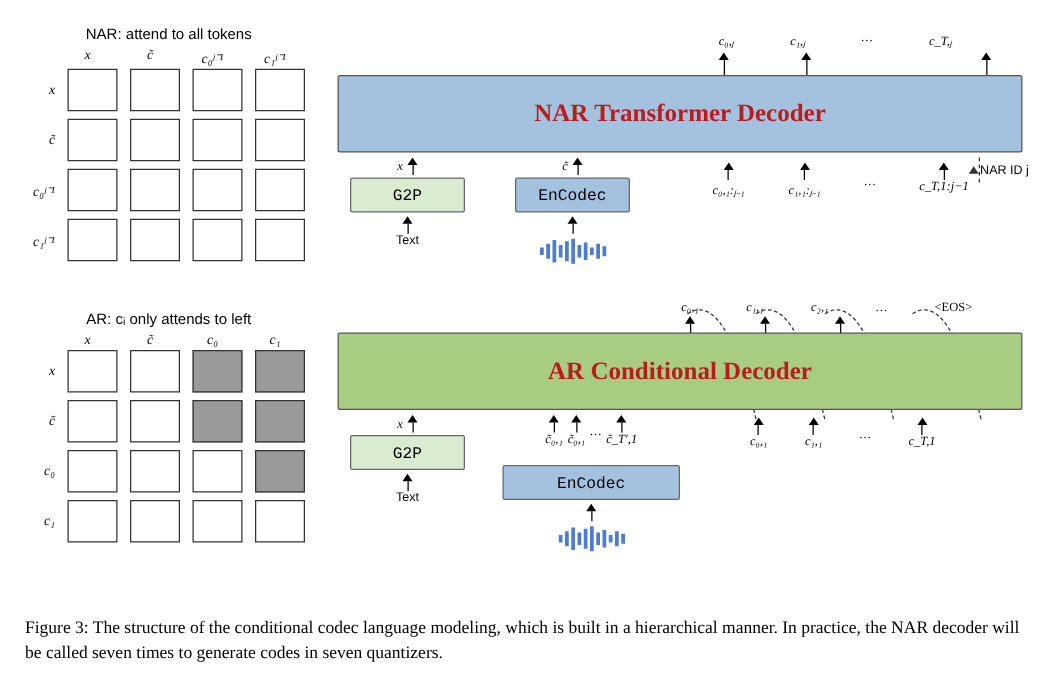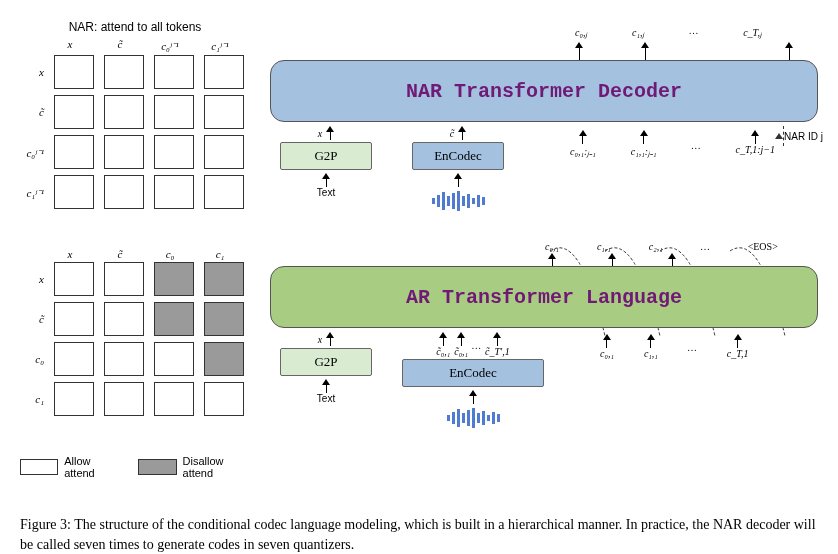--- a/index.html
+++ b/index.html
@@ -81,43 +81,43 @@
   .legend-box {
     width: 40px;
     height: 14px;
     border: 1.5px solid #333;
   }
   .legend-box.dark { background: #9a9a9a; }
 
   
   .big-block {
     border: 1.5px solid #555;
-    border-radius: 14px;
+    border-radius: 2px;
     height: 60px;
     display: flex;
     align-items: center;
     justify-content: center;
     font-size: 20px;
     font-weight: bold;
-    font-family: Liberation Mono, monospace;
-    color: #701a75;
+    font-family: Liberation Serif, serif;
+    color: #b91c1c;
     position: relative;
   }
   .nar-block { background: #a4c2e0; margin-top: 40px; }
   .ar-block  { background: #a9cc83; margin-top: 55px; }
 
   .small-block {
     border: 1.5px solid #666;
     border-radius: 2px;
     height: 26px;
     display: flex;
     align-items: center;
     justify-content: center;
     font-size: 13px;
-    font-family: Liberation Serif, serif;
+    font-family: Liberation Mono, monospace;
   }
   .g2p { background: #d9ecd2; width: 90px; }
   .encodec { background: #a4c2e0; width: 90px; }
 
   .arrow-up {
     width: 0; height: 0;
     border-left: 4px solid transparent;
     border-right: 4px solid transparent;
     border-bottom: 6px solid #000;
     margin: 0 auto;
@@ -174,21 +174,21 @@
   }
   .big-title {
     text-align: center;
     font-size: 18px;
     font-weight: bold;
     font-family: Arial, sans-serif;
     margin-top: 15px;
   }
   .caption {
     font-size: 14px;
-    margin-top: 36px;
+    margin-top: 20px;
     line-height: 1.4;
     font-family: 'Times New Roman', serif;
   }
   .dashed-arrow {
     border-left: 1.5px dashed #333;
     height: 20px;
   }
 </style>
 </head>
 <body>
@@ -229,20 +229,21 @@
       <div class="matrix-row">
           <span class="row-label">c₁ʲ⁻¹</span>
           <div class="cell"></div>
           <div class="cell"></div>
           <div class="cell"></div>
           <div class="cell"></div>
         </div>
     </div>
 
     <div class="matrix-block">
+      <div class="matrix-title">AR:  cᵢ only attends to left</div>
       <div class="matrix-col-labels">
         <span>x</span>
         <span>c̃</span>
         <span>c₀</span>
         <span>c₁</span>
       </div>
       <div class="matrix-row">
           <span class="row-label">x</span>
           <div class="cell"></div>
           <div class="cell"></div>
@@ -265,30 +266,20 @@
         </div>
       <div class="matrix-row">
           <span class="row-label">c₁</span>
           <div class="cell"></div>
           <div class="cell"></div>
           <div class="cell"></div>
           <div class="cell"></div>
         </div>
     </div>
 
-    <div class="legend">
-      <div class="legend-item">
-        <div class="legend-box"></div>
-        <span>Allow attend</span>
-      </div>
-      <div class="legend-item">
-        <div class="legend-box dark"></div>
-        <span>Disallow attend</span>
-      </div>
-    </div>
   </div>
 
   <div class="right-col">
 
     <div class="top-outputs">
       <span class="tiny-label">c₀,ⱼ</span>
       <span class="tiny-label">c₁,ⱼ</span>
       <span class="tiny-label">…</span>
       <span class="tiny-label">c_T,ⱼ</span>
     </div>
@@ -415,21 +406,21 @@
 
       <svg style="position:absolute; top:25px; left:260px; width:280px; height:120px; pointer-events:none">
         <path d="M 20 15 Q 50 -5 75 100" stroke="#333" stroke-width="1" stroke-dasharray="3,2" fill="none"></path>
         <path d="M 75 15 Q 105 -5 130 100" stroke="#333" stroke-width="1" stroke-dasharray="3,2" fill="none"></path>
         <path d="M 130 15 Q 160 -5 185 100" stroke="#333" stroke-width="1" stroke-dasharray="3,2" fill="none"></path>
         <path d="M 200 15 Q 230 -5 255 100" stroke="#333" stroke-width="1" stroke-dasharray="3,2" fill="none"></path>
       </svg>
     </div>
 
     <div class="big-block ar-block">
-      <span>AR Transformer Language</span>
+      <span>AR Conditional Decoder</span>
     </div>
 
     <div class="below-row" style="position:relative">
       <div style="display:flex; gap:30px; padding-left:10px; align-items:flex-start;">
         <div class="col-stack">
           <div style="display:flex; gap:4px; align-items:center; margin-bottom:2px;">
             <span class="tiny-label">x</span>
             <div class="col-stack">
                 <div class="arrow-up"></div>
                 <div class="arrow-line" style="height:8px"></div>
@@ -438,21 +429,21 @@
           <div class="small-block g2p">
               <span>G2P</span>
             </div>
           <div class="col-stack" style="margin-top:3px">
               <div class="arrow-up"></div>
               <div class="arrow-line" style="height:8px"></div>
             </div>
           <span class="tiny-label" style="font-style:normal; font-family:Arial">Text</span>
         </div>
         <div class="col-stack">
-          <div style="display:flex; gap:4px; margin-bottom:2px;">
+          <div style="display:flex; gap:4px; margin-bottom:15px;">
             <div class="col-stack">
                 <div class="arrow-up"></div>
                 <div class="arrow-line" style="height:8px"></div>
                 <span class="tiny-label">c̃₀,₁</span>
               </div>
             <div class="col-stack">
                 <div class="arrow-up"></div>
                 <div class="arrow-line" style="height:8px"></div>
                 <span class="tiny-label">c̃₀,₁</span>
               </div>

